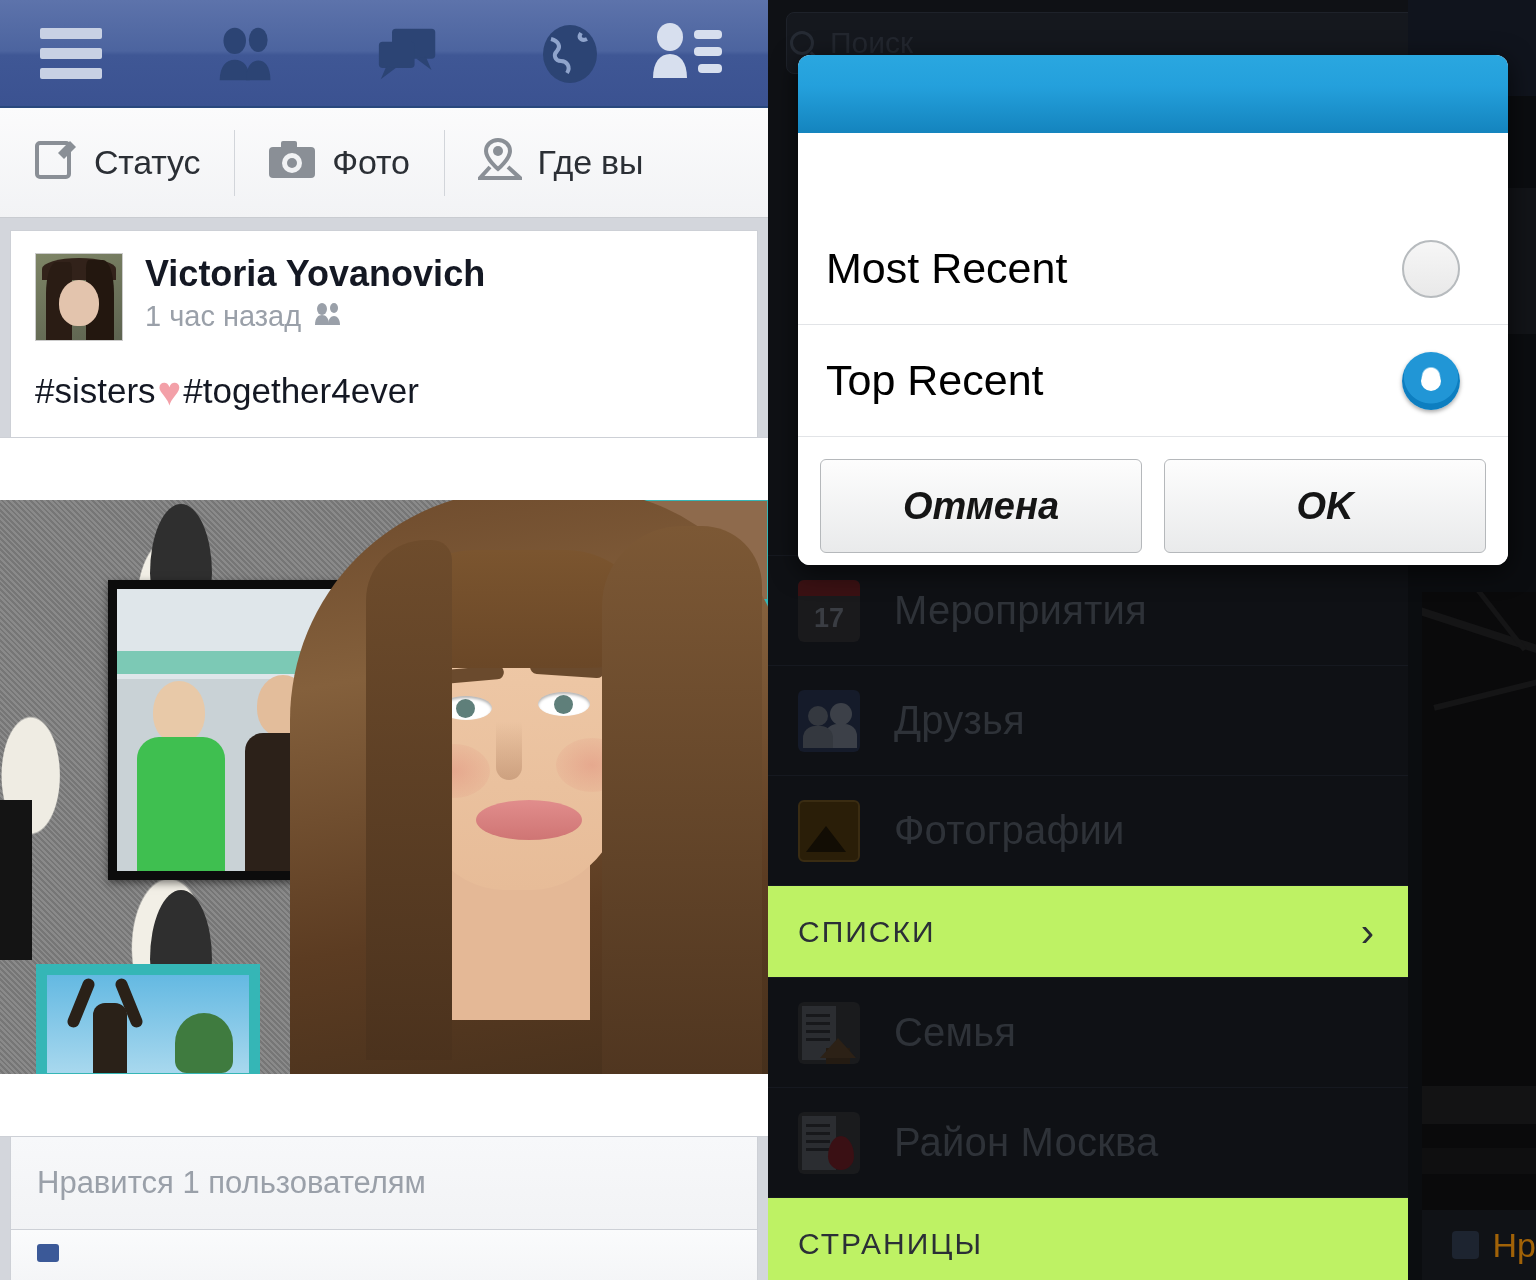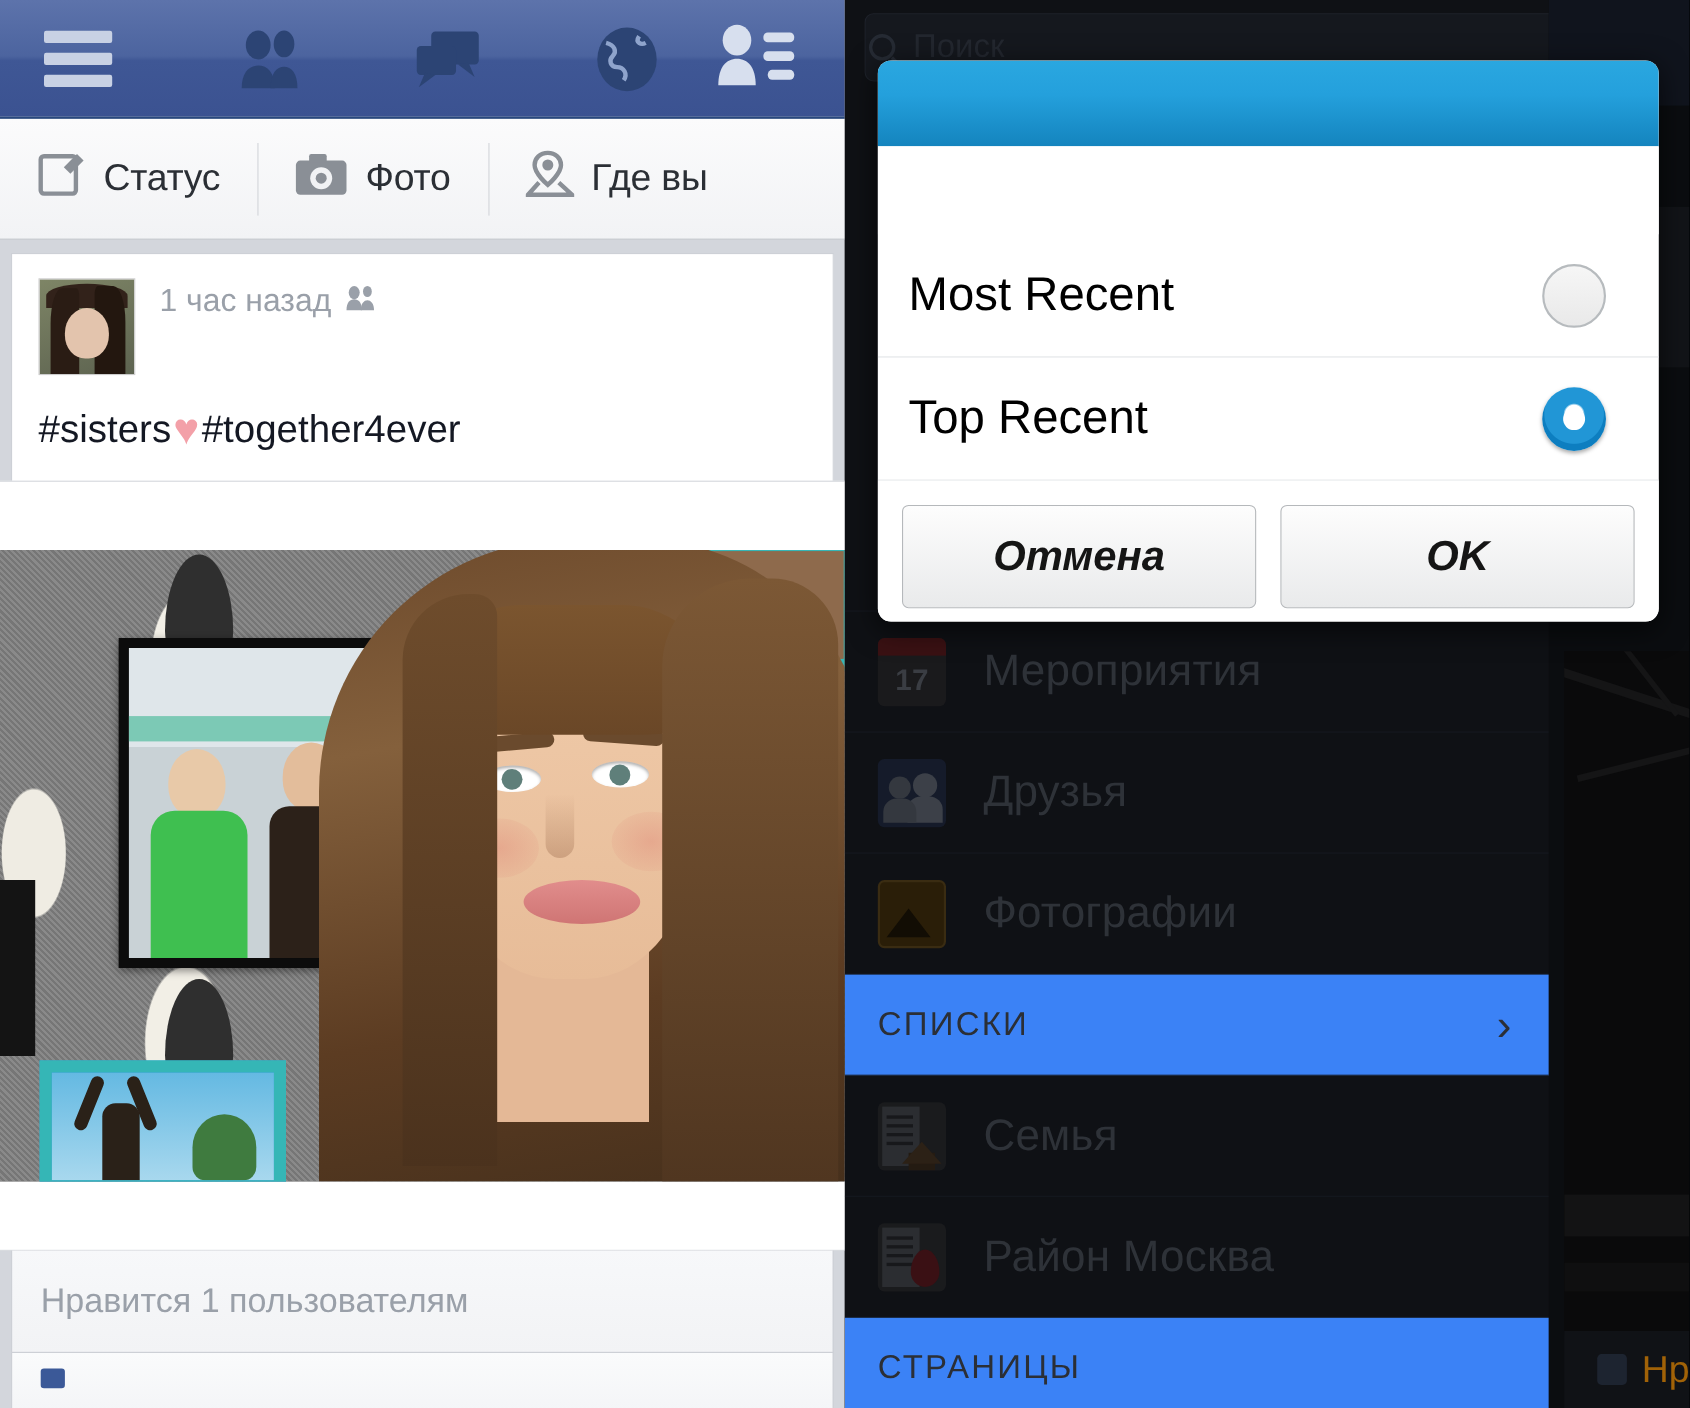--- a/index.html
+++ b/index.html
@@ -138,21 +138,21 @@
   .r-search .ph{ font-size:30px; color:#23272f; }
   .r-ham{ position:absolute; right:20px; top:22px; display:flex; flex-direction:column; gap:9px; }
   .r-ham i{ display:block; width:62px; height:10px; background:#2a2e36; border-radius:2px;}
 
   .r-menu{ position:absolute; left:0; top:86px; width:640px; bottom:0; }
   .r-item{ height:110px; display:flex; align-items:center; gap:34px; padding:0 30px;
            border-bottom:1px solid #161920; }
   .r-item .ico{ width:62px;height:62px; flex:0 0 62px; border-radius:6px; position:relative; overflow:hidden;}
   .r-item .lbl{ font-size:40px; color:#2e3238; letter-spacing:.2px;}
   .r-section{ height:92px; display:flex; align-items:center; justify-content:space-between;
-              padding:0 34px 0 30px; background:#3b82f6; border-bottom:1px solid #161920;}
+              padding:0 34px 0 30px; background:#bef264; border-bottom:1px solid #161920;}
   .r-section .lbl{ font-size:30px; color:#2b2f36; letter-spacing:2px;}
   .r-section .chev{ color:#2b2f36; font-size:40px; line-height:1;}
 
   .ic-nearby{ background:#1b2015; }
   .ic-nearby .pin{ position:absolute; left:50%; top:8px; transform:translateX(-50%);
      width:0;height:0;border-left:17px solid transparent;border-right:17px solid transparent;border-top:30px solid #3a1113;}
   .ic-nearby .grass{ position:absolute; left:0; right:0; bottom:0; height:22px; background:#1d2a14;}
   .ic-cal{ background:#1a1a1c; }
   .ic-cal .top{ position:absolute; left:0;right:0;top:0;height:16px;background:#3a1113;}
   .ic-cal .num{ position:absolute; inset:16px 0 0 0; display:flex;align-items:center;justify-content:center;
@@ -292,20 +292,21 @@
       <div class="post">
 
         <div class="post-head">
           <div class="avatar">
             <div class="top"></div>
             <div class="hairL"></div>
             <div class="hairR"></div>
             <div class="face"></div>
           </div>
           <div>
+            <div class="pname">Victoria Yovanovich</div>
             <div class="pmeta">
               <span>1 час назад</span>
               <span>
                 <svg width="30" height="24" viewBox="0 0 30 24">
                     <ellipse cx="9" cy="7" rx="5" ry="6" fill="#9aa0a9"></ellipse>
                     <path d="M2 23c0-7 3-10 7-10s7 3 7 10z" fill="#9aa0a9"></path>
                     <ellipse cx="21" cy="6" rx="4" ry="5" fill="#9aa0a9"></ellipse>
                     <path d="M15 23c0-6 3-9 6-9s6 3 6 9z" fill="#9aa0a9"></path>
                   </svg>
               </span>

